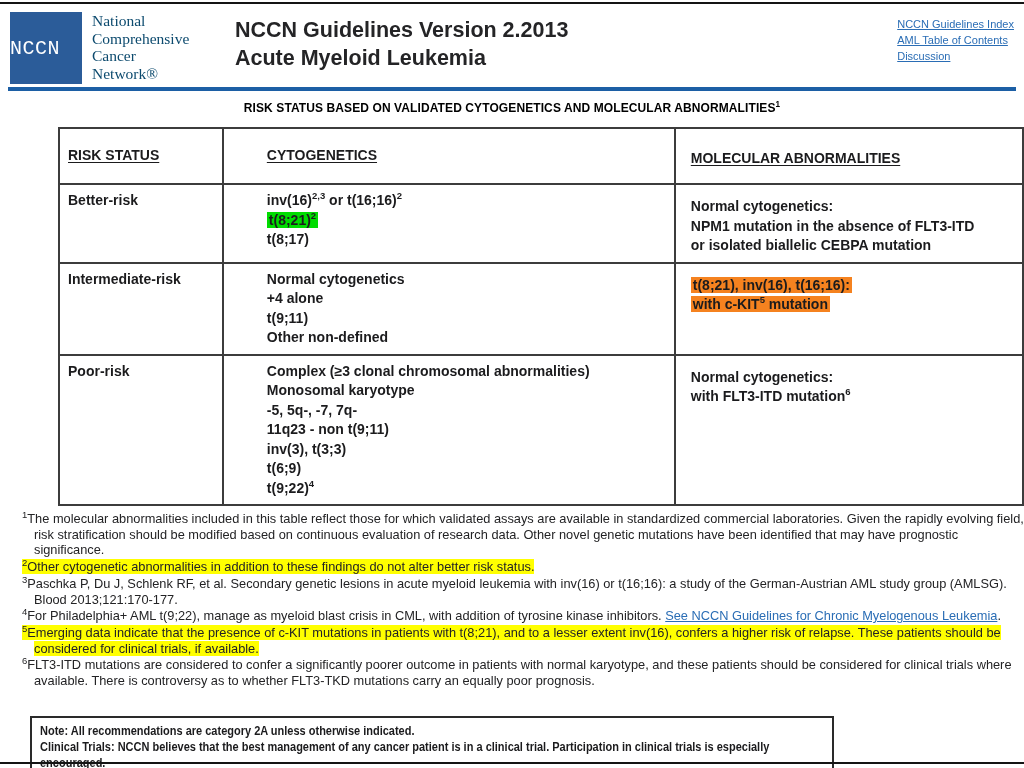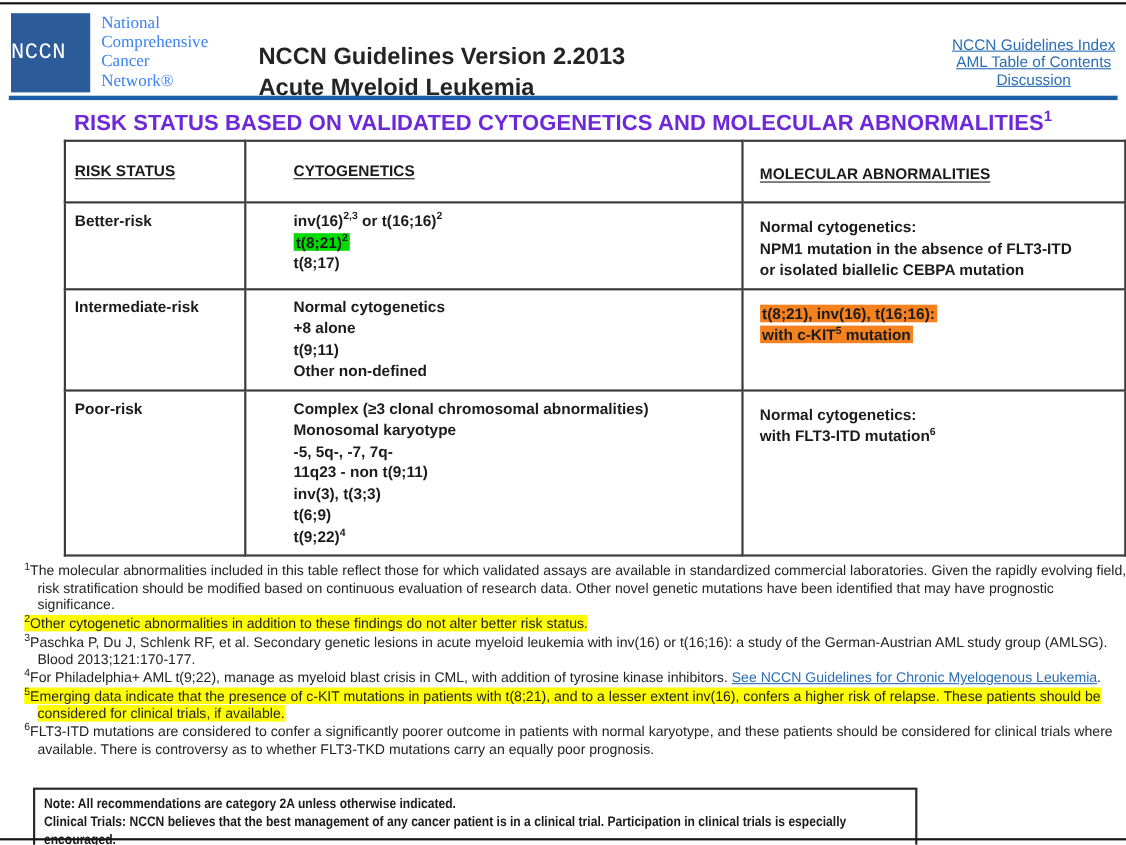--- a/index.html
+++ b/index.html
@@ -13,33 +13,33 @@
   .bottom-line{position:absolute;top:762px;left:0;width:1024px;height:2px;background:#141414;}
 
   
   .logo-box{
     position:absolute;left:10px;top:12px;width:72px;height:72px;
     background:var(--logo-blue);color:#fff;display:flex;align-items:center;justify-content:flex-start;
     font-family:Liberation Mono, monospace;font-size:20px;letter-spacing:.5px;
   }
   .logo-name{
     position:absolute;left:92px;top:12px;font-family:"Liberation Serif",serif;
-    font-size:15.5px;line-height:17.5px;color:#3b82f6;
+    font-size:15.5px;line-height:17.5px;color:#0c4a6e;
   }
   .titles{
-    position:absolute;left:235px;top:37px;font-weight:bold;font-size:21.5px;line-height:28px;color:#242426;
+    position:absolute;left:235px;top:16px;font-weight:bold;font-size:21.5px;line-height:28px;color:#242426;
   }
-  .links{position:absolute;right:10px;top:32px;text-align:center;font-size:14px;line-height:16px;}
+  .links{position:absolute;right:10px;top:16px;text-align:left;font-size:11px;line-height:16px;}
   a.hlink{display:block;color:var(--link-blue);text-decoration:underline;cursor:pointer;}
   .blue-rule{position:absolute;left:8px;top:87px;width:1008px;height:4px;background:var(--accent-blue);}
 
   
   .page-title{
     position:absolute;top:101px;left:0;width:1024px;text-align:center;
-    font-weight:bold;font-size:20px;color:#6d28d9;letter-spacing:.1px;
+    font-weight:bold;font-size:12px;color:#000000;letter-spacing:.1px;
   }
 
   
   table.risk{
     position:absolute;left:58px;top:127px;border-collapse:collapse;table-layout:fixed;
   }
   table.risk th,table.risk td{
     border:2px solid #3c3c3c;vertical-align:top;text-align:left;
     font-weight:bold;font-size:14px;line-height:19.5px;color:#1b1b1d;
   }
@@ -119,21 +119,21 @@
           <td class="c3">
             <div class="line">Normal cytogenetics:</div>
             <div class="line">NPM1 mutation in the absence of FLT3-ITD</div>
             <div class="line">or isolated biallelic CEBPA mutation</div>
           </td>
         </tr>
         <tr style="height: 83px;">
           <td class="c1">Intermediate-risk</td>
           <td class="c2">
             <div class="line">Normal cytogenetics</div>
-            <div class="line">+8 alone</div>
+            <div class="line">+4 alone</div>
             <div class="line">t(9;11)</div>
             <div class="line">Other non-defined</div>
           </td>
           <td class="c3">
             <div class="line"><span class="hl-orange">t(8;21), inv(16), t(16;16):</span></div>
             <div class="line"><span class="hl-orange">with c-KIT<sup>5</sup> mutation</span></div>
           </td>
         </tr>
         <tr style="height: 149px;">
           <td class="c1">Poor-risk</td>

